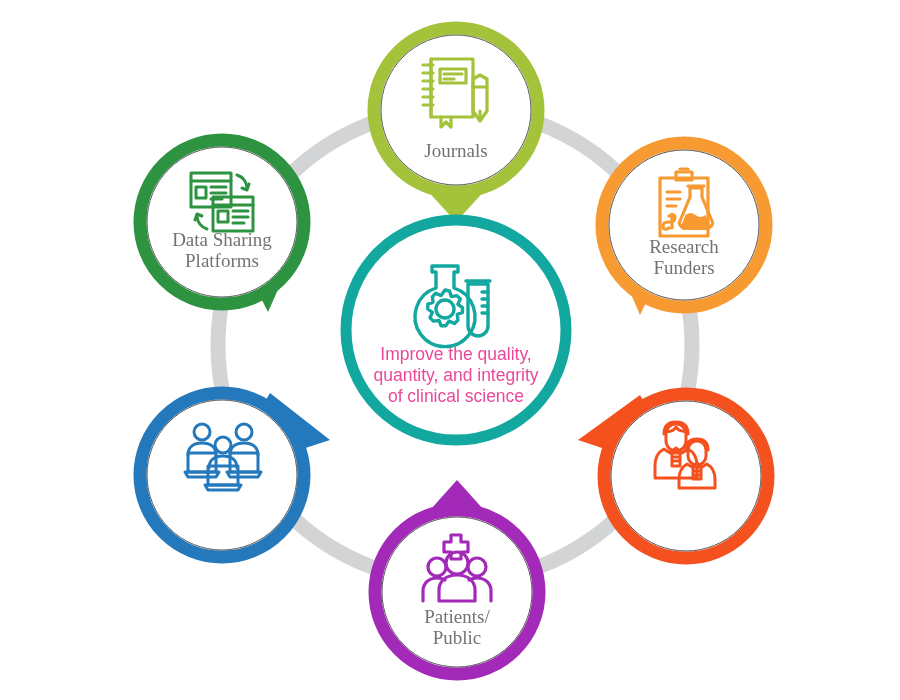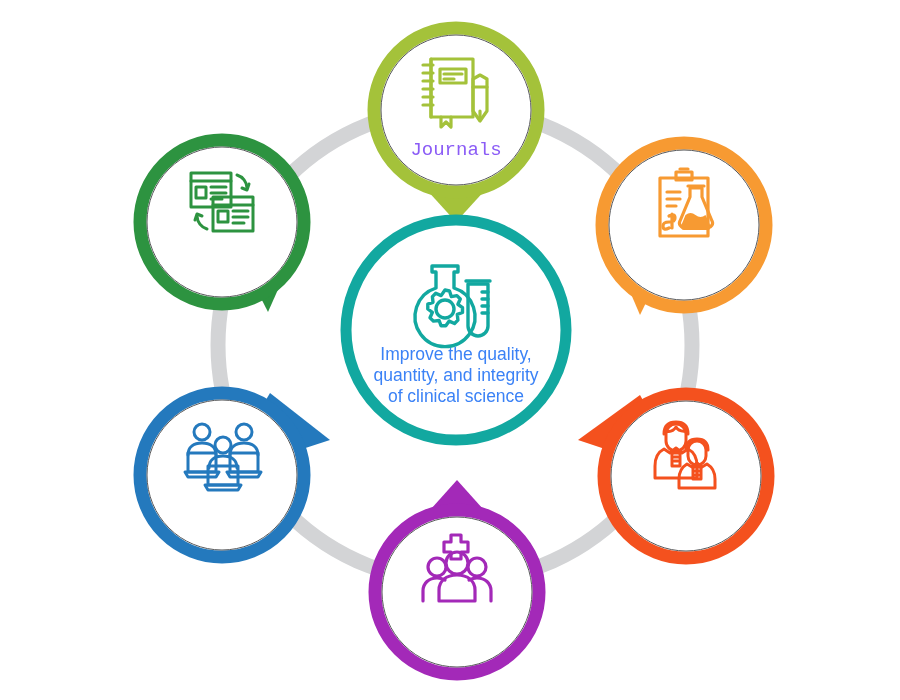--- a/index.html
+++ b/index.html
@@ -23,31 +23,31 @@
   #diagram-svg {
     position: absolute;
     left: 0;
     top: 0;
     width: 900px;
     height: 700px;
   }
   .node-label {
     position: absolute;
     text-align: center;
-    color: #8b5cf6;
+    color: #737373;
     font-size: 19px;
     line-height: 21px;
-    font-family: Liberation Mono, monospace;
+    font-family: Liberation Serif, serif;
     white-space: pre-line;
     pointer-events: none;
   }
   .center-label {
     position: absolute;
     text-align: center;
-    color: #3b82f6;
+    color: #ec4899;
     font-size: 17.5px;
     line-height: 21px;
     font-family: "Liberation Sans", sans-serif;
     white-space: pre-line;
   }
 </style>
 </head>
 <body>
 
 <div id="stage">
@@ -215,22 +215,28 @@
     <g>
       <circle cx="456" cy="330" r="110" fill="#ffffff" stroke="#12a8a0" stroke-width="11"></circle>
       <g transform="translate(410,262)" color="#12a8a0" stroke="#12a8a0">
         <use href="#icon-center"></use>
       </g>
     </g>
   </svg>
 
   <div class="node-label" style="left:396px; top:140px; width:120px;">Journals</div>
 
-
-
-
-
+  <div class="node-label" style="left:614px; top:236px; width:140px;">Research
+Funders</div>
+
+
+  <div class="node-label" style="left:387px; top:606px; width:140px;">Patients/
+Public</div>
+
+
+  <div class="node-label" style="left:147px; top:229px; width:150px;">Data Sharing
+Platforms</div>
 
   <div class="center-label" style="left:356px; top:344px; width:200px;">Improve the quality,
 quantity, and integrity
 of clinical science</div>
 
 </div>
 
 </body></html>

